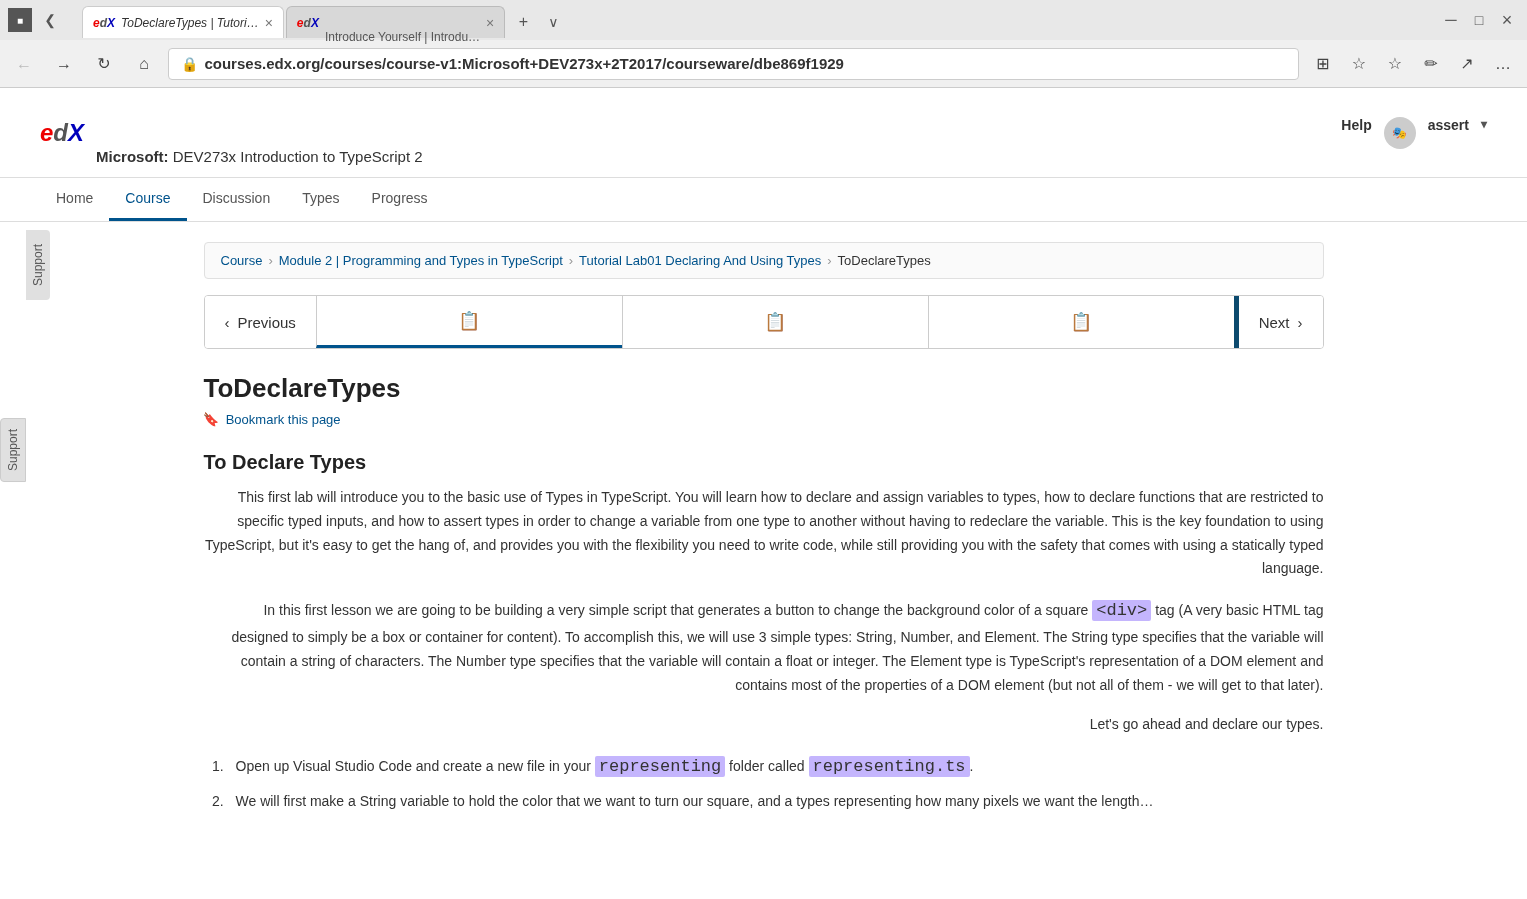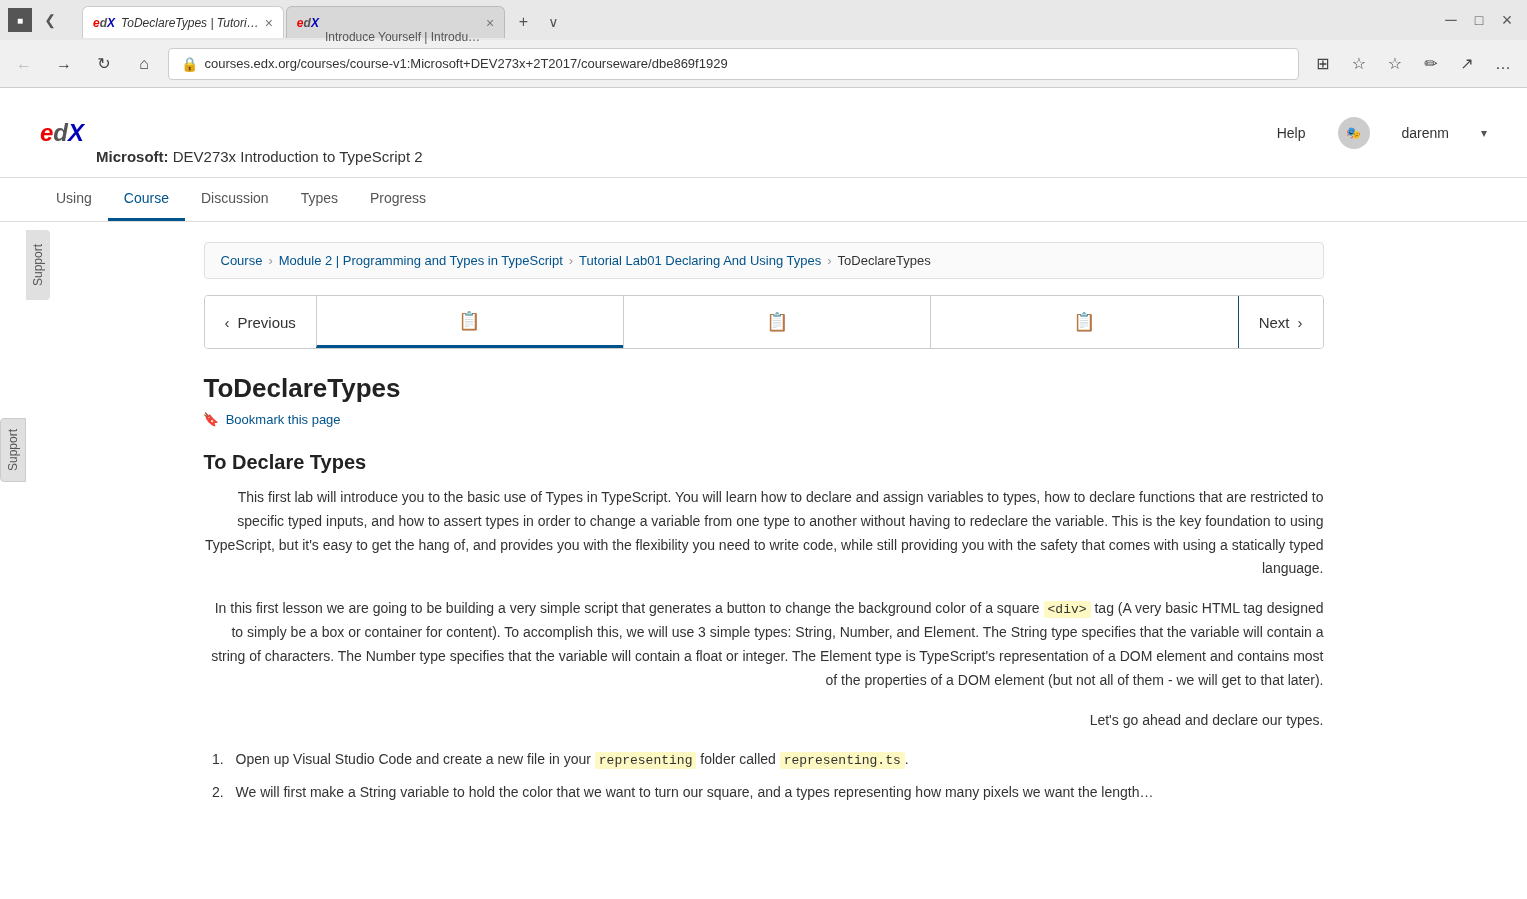--- a/index.html
+++ b/index.html
@@ -15,33 +15,33 @@
     .tab.active { background: #fff; z-index: 2; }
     .tab.inactive { background: #d8d8d8; color: #555; }
     .tab-new { width: 32px; height: 32px; display: flex; align-items: center; justify-content: center; cursor: pointer; color: #555; font-size: 16px; }
     .tab-dropdown { width: 24px; height: 32px; display: flex; align-items: center; justify-content: center; cursor: pointer; color: #555; }
 
     
     .address-bar { display: flex; align-items: center; background: #f0f0f0; padding: 6px 8px; height: 48px; gap: 8px; border-bottom: 1px solid #ccc; }
     .nav-btn { width: 32px; height: 32px; display: flex; align-items: center; justify-content: center; cursor: pointer; border-radius: 50%; color: #444; font-size: 16px; }
     .nav-btn.disabled { color: #bbb; cursor: default; }
     .address-input { flex: 1; height: 32px; border: 1px solid #ccc; border-radius: 4px; padding: 0 12px; font-size: 13px; background: #fff; display: flex; align-items: center; color: #333; }
-    .address-text { font-size: 13px; color: #333; }
+    .address-text { font-size: 15px; color: #333; font-weight: bold; }
     .address-lock { color: #555; margin-right: 6px; font-size: 14px; }
     .toolbar-icons { display: flex; gap: 4px; }
     .toolbar-icon-btn { width: 32px; height: 32px; display: flex; align-items: center; justify-content: center; cursor: pointer; border-radius: 4px; color: #444; font-size: 16px; }
 
     
     .page-wrapper { background: #fff; width: 1527px; min-height: 820px; }
 
     
     .edx-header { background: #fff; border-bottom: 1px solid #ddd; padding: 12px 40px; display: flex; align-items: center; }
     .edx-course-title { font-size: 15px; color: #333; }
     .edx-course-title strong { font-weight: bold; }
-    .edx-header-right { margin-left: auto; display: flex; align-items: center; gap: 32px; }
+    .edx-header-right { margin-left: auto; display: flex; gap: 12px; font-weight: bold; }
     .help-link { color: #333; font-size: 14px; cursor: pointer; }
     .avatar { width: 32px; height: 32px; background: #ccc; border-radius: 50%; display: flex; align-items: center; justify-content: center; font-size: 12px; color: #555; }
     .username { font-size: 14px; color: #333; cursor: pointer; }
     .dropdown-arrow { color: #555; font-size: 12px; }
 
     
     .nav-tabs { border-bottom: 1px solid #ddd; padding: 0 40px; display: flex; gap: 0; }
     .nav-tab { padding: 12px 16px; font-size: 14px; color: #555; cursor: pointer; border-bottom: 3px solid transparent; text-decoration: none; }
     .nav-tab.active { color: #00538c; border-bottom: 3px solid #00538c; font-weight: 500; }
 
@@ -52,28 +52,28 @@
     .breadcrumb { display: flex; align-items: center; gap: 6px; font-size: 13px; padding: 12px 0; border: 1px solid #e0e0e0; padding: 10px 16px; border-radius: 4px; margin-bottom: 16px; background: #fafafa; }
     .breadcrumb a { color: #00538c; text-decoration: none; }
     .breadcrumb-sep { color: #999; }
     .breadcrumb-current { color: #333; }
 
     
     .step-nav { display: flex; align-items: stretch; border: 1px solid #ccc; border-radius: 4px; overflow: hidden; margin-bottom: 24px; }
     .step-prev, .step-next { display: flex; align-items: center; padding: 0 20px; background: #fff; cursor: pointer; font-size: 15px; color: #333; border: none; gap: 8px; height: 52px; white-space: nowrap; }
     .step-tab { flex: 1; display: flex; align-items: center; justify-content: center; border-left: 1px solid #ccc; height: 52px; cursor: pointer; font-size: 18px; color: #555; background: #fff; }
     .step-tab.active { border-bottom: 3px solid #00538c; background: #fff; }
-    .step-next { border-left: 1px solid #0c4a6e; }
+    .step-next { border-left: 5px solid #0c4a6e; }
 
     
     .page-title { font-size: 26px; font-weight: bold; color: #222; margin-bottom: 8px; }
     .bookmark-link { display: flex; align-items: center; gap: 6px; color: #00538c; font-size: 13px; cursor: pointer; margin-bottom: 24px; }
     .section-title { font-size: 20px; font-weight: bold; color: #222; margin-bottom: 12px; }
     .body-text { font-size: 14px; line-height: 1.7; color: #333; margin-bottom: 16px; text-align: right; }
-    .code-inline { font-family: 'Courier New', monospace; background: #fef9c3; padding: 1px 4px; font-size: 13px; color: #333; border-radius: 2px; }
+    .code-inline { font-family: 'Courier New', monospace; background: #c4b5fd; padding: 1px 4px; font-size: 17px; color: #333; border-radius: 2px; }
     .list-item { font-size: 14px; line-height: 1.7; color: #333; margin-bottom: 8px; padding-left: 8px; }
     ol { padding-left: 24px; }
     .support-wrapper { position: fixed; left: 0; top: 300px; z-index: 10; }
 
     .edx-brand { font-size: 24px; font-weight: 900; font-style: italic; }
     .edx-e { color: #e00; }
     .edx-d { color: #555; }
     .edx-x { color: #00b; }
   </style>
 </head>
@@ -141,27 +141,27 @@
       <div class="edx-brand">
         <span class="edx-e">e</span><span class="edx-d">d</span><span class="edx-x">X</span>
       </div>
       <div class="edx-course-title" style="margin-left:12px;margin-top:48px;">
         <strong>Microsoft:</strong>
         <span>DEV273x Introduction to TypeScript 2</span>
       </div>
       <div class="edx-header-right">
         <span class="help-link">Help</span>
         <div class="avatar">🎭</div>
-        <span class="username">darenm</span>
+        <span class="username">assert</span>
         <span class="dropdown-arrow">▾</span>
       </div>
     </div>
 
     <div class="nav-tabs">
-      <a class="nav-tab">Using</a>
+      <a class="nav-tab">Home</a>
       <a class="nav-tab active">Course</a>
       <a class="nav-tab">Discussion</a>
       <a class="nav-tab">Types</a>
       <a class="nav-tab">Progress</a>
     </div>
 
     <div class="main-content">
 
       <div class="breadcrumb">
         <a href="#">Course</a>

